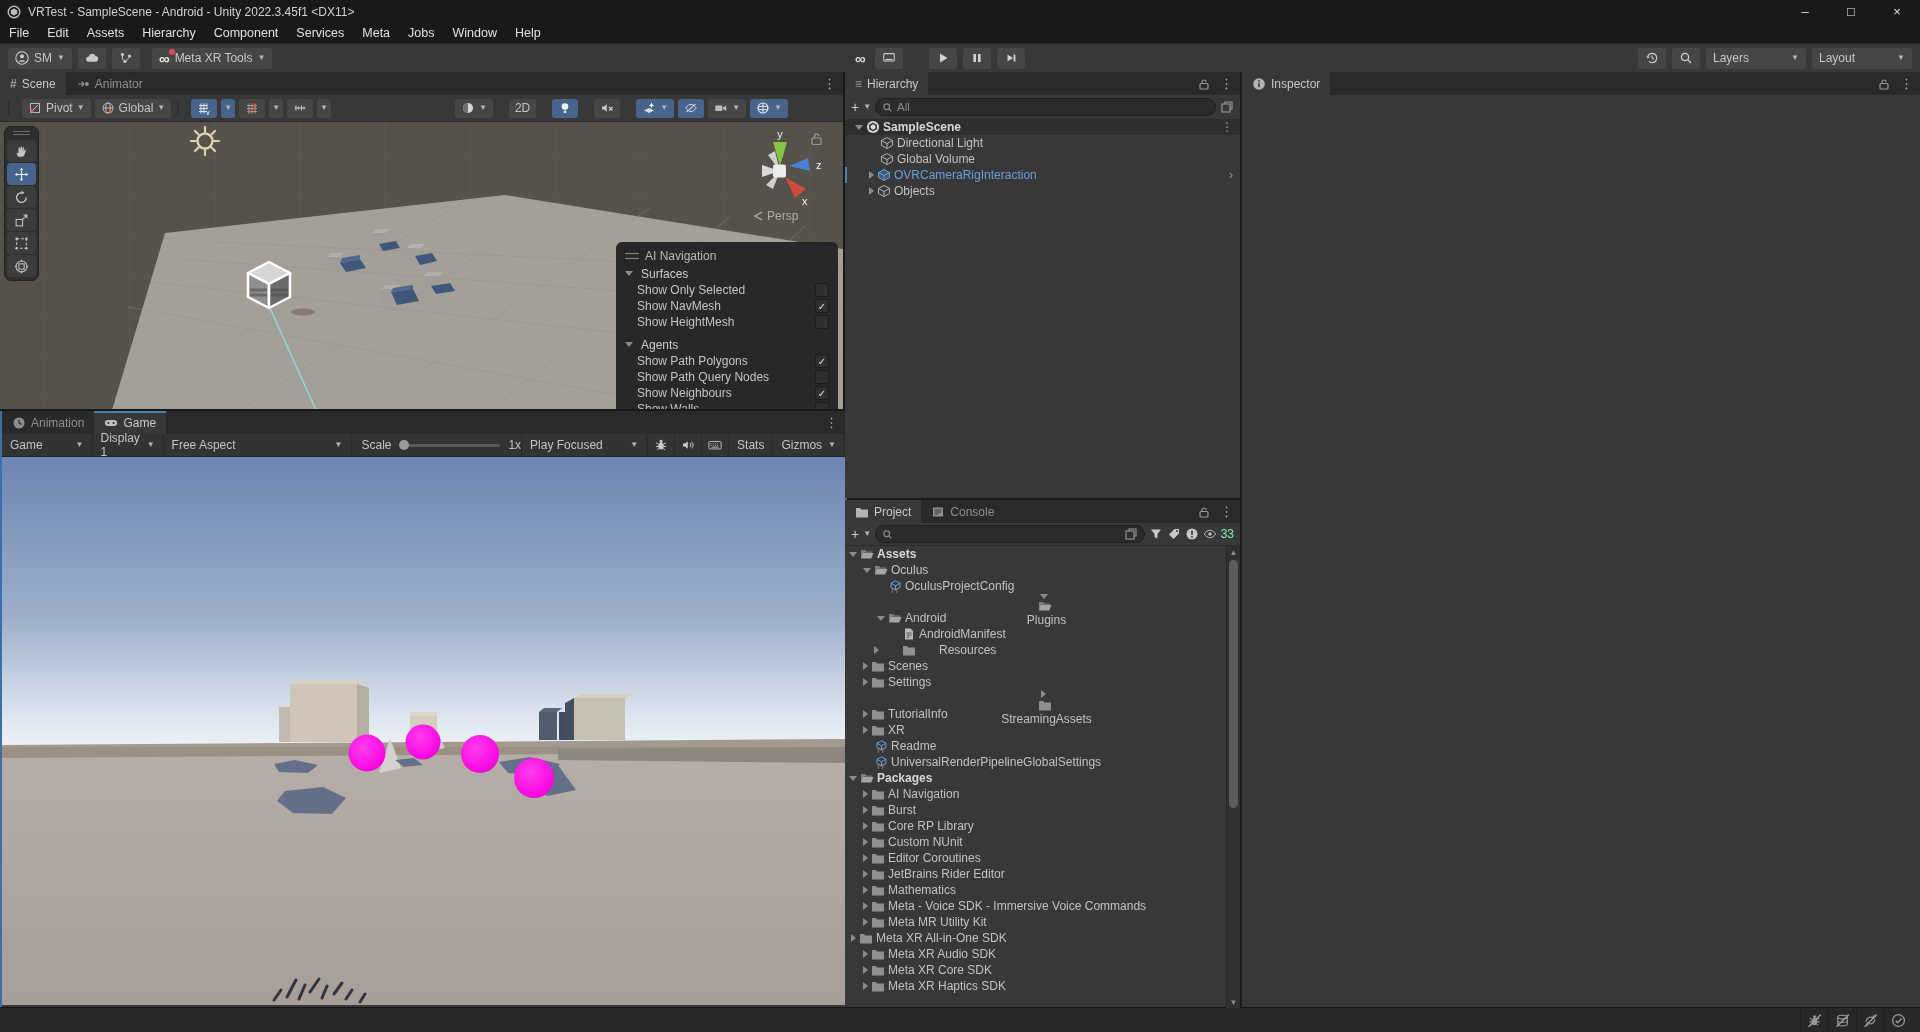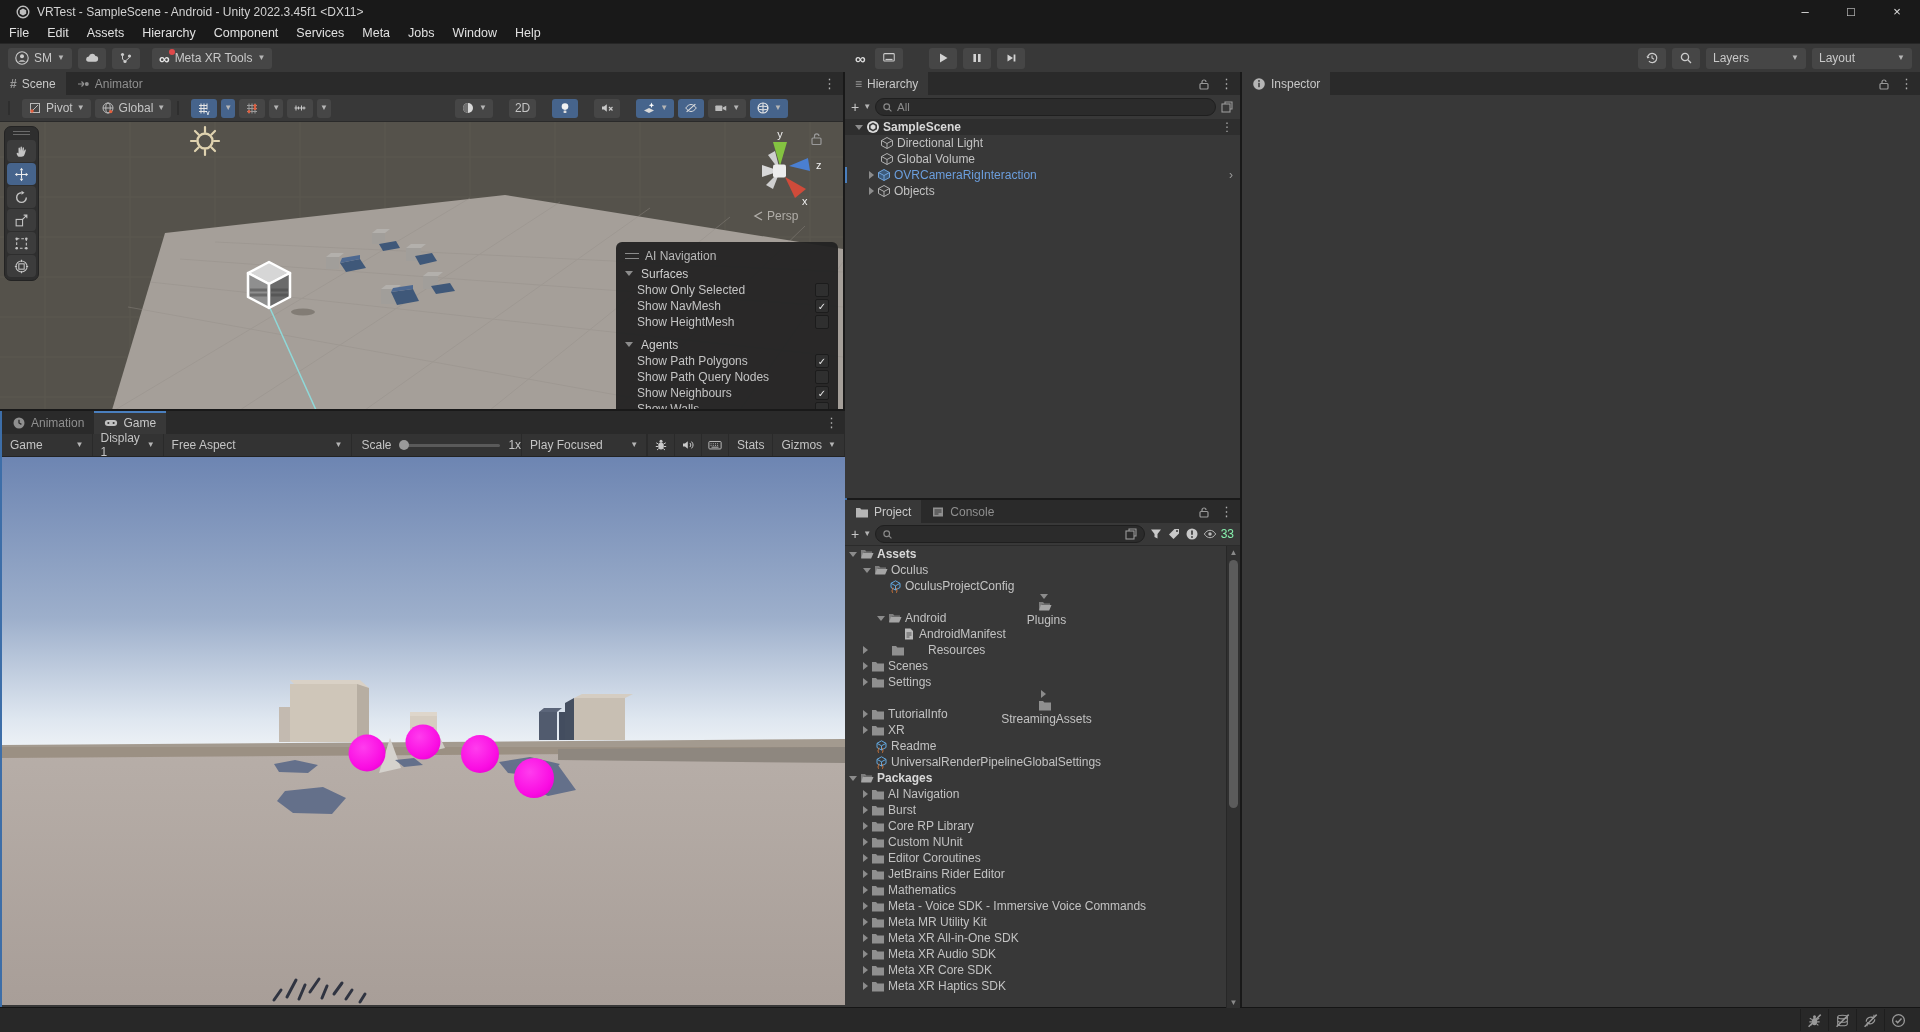--- a/index.html
+++ b/index.html
@@ -2,21 +2,21 @@
 <html><head>
 <meta charset="utf-8">
 <style>
   html,body{margin:0;padding:0;background:#000;}
   body{font-family:"Liberation Sans",sans-serif;-webkit-font-smoothing:antialiased;}
   .window{position:relative;width:1920px;height:1032px;background:#191919;overflow:hidden;color:#c8c8c8;font-size:12px;}
   .icn{display:inline-flex;align-items:center;justify-content:center;width:14px;height:14px;flex:0 0 auto;}
   .icn svg{width:100%;height:100%;display:block;}
   .caret{font-size:8px;color:#b5b5b5;line-height:1;}
   
-  .titlebar{height:23px;display:flex;align-items:center;gap:7px;padding-left:16px;background:#191919;color:#d2d2d2;}
+  .titlebar{height:23px;display:flex;align-items:center;gap:7px;padding-left:7px;background:#191919;color:#d2d2d2;}
   .wincontrols{margin-left:auto;display:flex;height:100%;}
   .wbtn{width:46px;display:flex;align-items:center;justify-content:center;font-size:13px;color:#e0e0e0;}
   
   .menubar{height:20px;display:flex;align-items:center;background:#191919;color:#e0e0e0;font-size:12.5px;}
   .menu-item{padding:0 9px;cursor:default;}
   
   .toolbar{height:28px;background:#383838;border-top:1px solid #262626;border-bottom:1px solid #141414;position:relative;display:flex;align-items:center;padding:0 8px;}
   .tb-group{display:flex;align-items:center;gap:6px;}
   .tb-center{position:absolute;left:852px;display:flex;align-items:center;gap:6px;}
   .tb-right{margin-left:auto;display:flex;align-items:center;gap:6px;}
@@ -918,21 +918,21 @@
           <div class="row" style="padding-left: 46px;">
             <span class="tri none"></span>
             <span class="icn">
               <svg viewBox="0 0 14 14">
                 <path d="M3 1.5h5.5L11 4v8.5H3z" fill="#b9b9b9"></path>
                 <path d="M4.5 6h5M4.5 8h5M4.5 10h3" stroke="#555555"></path>
               </svg>
             </span>
             <span class="lbl">AndroidManifest</span>
           </div>
-          <div class="row" style="padding-left: 18px; gap: 20px;">
+          <div class="row" style="padding-left: 29px; gap: 20px;">
             <span class="tri col"></span>
             <span class="icn">
               <svg viewBox="0 0 14 14">
                 <path d="M1 3h4l1.4 1.4H13v8.2H1z" fill="#8f8f8f"></path>
               </svg>
             </span>
             <span class="lbl">Resources</span>
           </div>
           <div class="row" style="padding-left: 18px;">
             <span class="tri col"></span>
@@ -1085,21 +1085,21 @@
           </div>
           <div class="row" style="padding-left: 18px;">
             <span class="tri col"></span>
             <span class="icn">
               <svg viewBox="0 0 14 14">
                 <path d="M1 3h4l1.4 1.4H13v8.2H1z" fill="#8f8f8f"></path>
               </svg>
             </span>
             <span class="lbl">Meta MR Utility Kit</span>
           </div>
-          <div class="row" style="padding-left: 18px; align-items: center;">
+          <div class="row" style="padding-left: 6px; align-items: center;">
             <span class="tri col"></span>
             <span class="icn">
               <svg viewBox="0 0 14 14">
                 <path d="M1 3h4l1.4 1.4H13v8.2H1z" fill="#8f8f8f"></path>
               </svg>
             </span>
             <span class="lbl">Meta XR All-in-One SDK</span>
           </div>
           <div class="row" style="padding-left: 18px;">
             <span class="tri col"></span>

